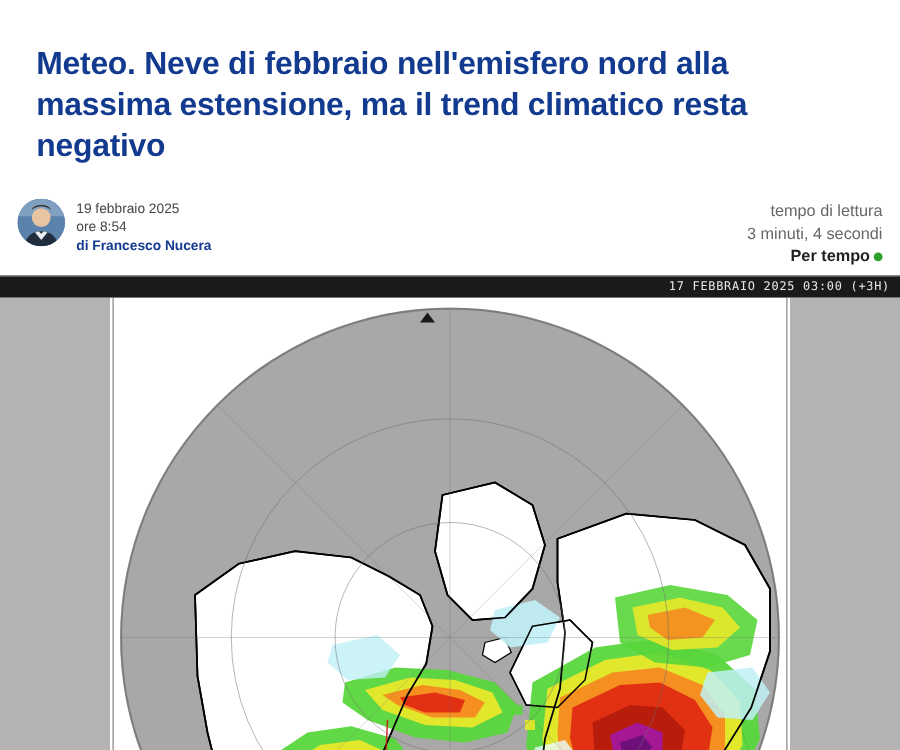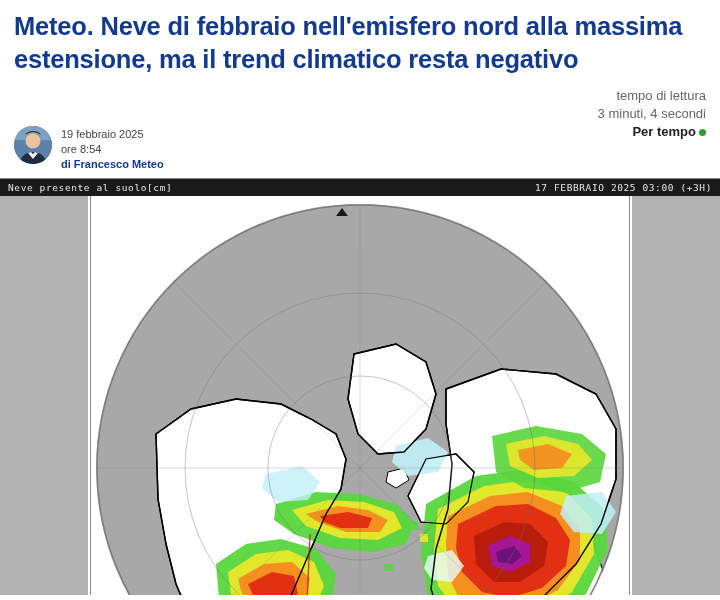--- a/index.html
+++ b/index.html
@@ -19,37 +19,36 @@
     width: 720px;
     position: relative;
   }
 
   .headline {
     font-family: "Liberation Sans", sans-serif;
     font-size: 25.5px;
     line-height: 1.30;
     font-weight: bold;
     color: #123a8f;
-    margin: 0;
-    padding: 10px 14px 0 14px;
+    margin: 15px;
+    padding: 20px 14px 0 14px;
     letter-spacing: -0.2px;
   }
 
   .meta-row {
     display: flex;
     align-items: flex-start;
     justify-content: space-between;
     padding: 10px 14px 6px 14px;
   }
 
   .author-block {
     display: flex;
     align-items: flex-start;
     gap: 9px;
-    margin-top: 40px;
   }
 
   .avatar {
     width: 38px;
     height: 38px;
     border-radius: 50%;
     overflow: hidden;
     flex: 0 0 38px;
     background: #6a8fb5;
     position: relative;
@@ -184,38 +183,37 @@
           <rect x="0" y="0" width="38" height="14" fill="#7fa0c0"></rect>
           <circle cx="19" cy="15" r="7.5" fill="#e8c4a0"></circle>
           <path d="M11 9 q8 -6 16 0 q-2 -4 -8 -4 q-6 0 -8 4z" fill="#3a2d26"></path>
           <path d="M5 38 q3 -12 14 -12 q11 0 14 12 z" fill="#1f2d3d"></path>
           <path d="M14 27 l5 6 l5 -6 l-3 -1 l-2 2 l-2 -2 z" fill="#e9edf1"></path>
         </svg>
       </div>
       <div class="byline">
         <div class="date">19 febbraio 2025</div>
         <div class="time">ore 8:54</div>
-        <div class="author">di Francesco Meteo</div>
+        <div class="author">di Francesco Nucera</div>
       </div>
     </div>
 
     <div class="reading-block">
       <div class="rb-label">tempo di lettura</div>
       <div class="rb-time">3 minuti, 4 secondi</div>
       <div>
         <span class="rb-access">Per tempo</span><span class="dot"></span>
       </div>
     </div>
 
   </div>
 
   <div class="map-wrap">
 
     <div class="map-header">
-      <span class="mh-left">Neve presente al suolo[cm]</span>
       <span class="mh-right">17 FEBBRAIO 2025 03:00 (+3H)</span>
     </div>
 
     <div class="map-body">
 
       <div class="side-band left"></div>
       <div class="side-band right"></div>
       <div class="grid-line-v" style="left:90px"></div>
       <div class="grid-line-v" style="left:629px"></div>
 

